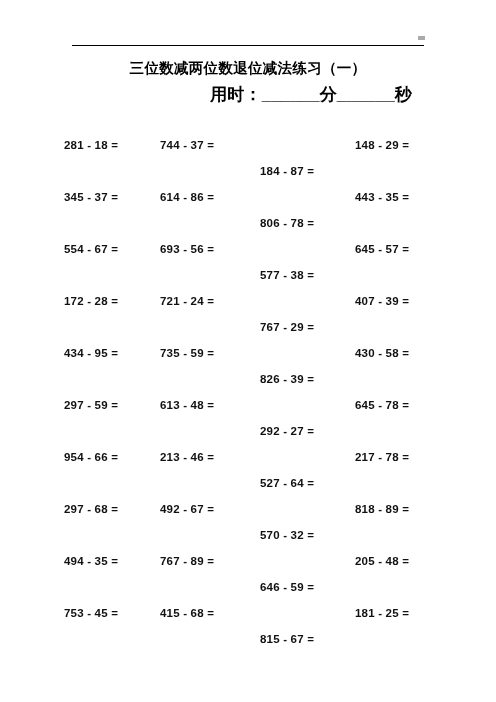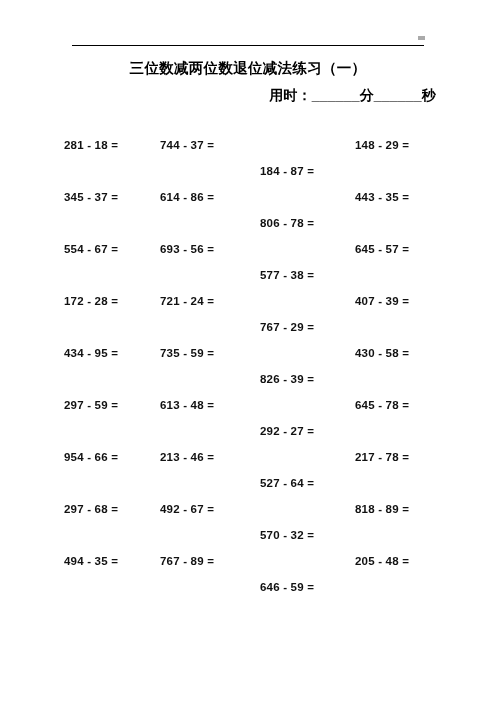--- a/index.html
+++ b/index.html
@@ -53,23 +53,23 @@
     font-size: 14.5px;
     font-weight: bold;
     letter-spacing: 0.3px;
     line-height: 20px;
     white-space: nowrap;
     font-family: Liberation Serif, serif;
   }
 
   .timing-line {
     position: absolute;
-    right: 60px;
+    right: 84px;
     top: 86px;
-    font-size: 14px;
+    font-size: 17px;
     font-weight: bold;
     letter-spacing: 0.2px;
     line-height: 18px;
     white-space: nowrap;
   }
 
   
   .problem-grid {
     position: absolute;
     left: 64px;
@@ -155,15 +155,21 @@
       <div class="problem-cell c1">492 - 67 =</div>
       <div class="problem-cell c2">570 - 32 =</div>
       <div class="problem-cell c3">818 - 89 =</div>
     </div>
     <div class="problem-row">
       <div class="problem-cell c0">494 - 35 =</div>
       <div class="problem-cell c1">767 - 89 =</div>
       <div class="problem-cell c2">646 - 59 =</div>
       <div class="problem-cell c3">205 - 48 =</div>
     </div>
+    <div class="problem-row">
+      <div class="problem-cell c0">753 - 45 =</div>
+      <div class="problem-cell c1">415 - 68 =</div>
+      <div class="problem-cell c2">815 - 67 =</div>
+      <div class="problem-cell c3">181 - 25 =</div>
+    </div>
   </div>
 
 </div>
 
 </body></html>

